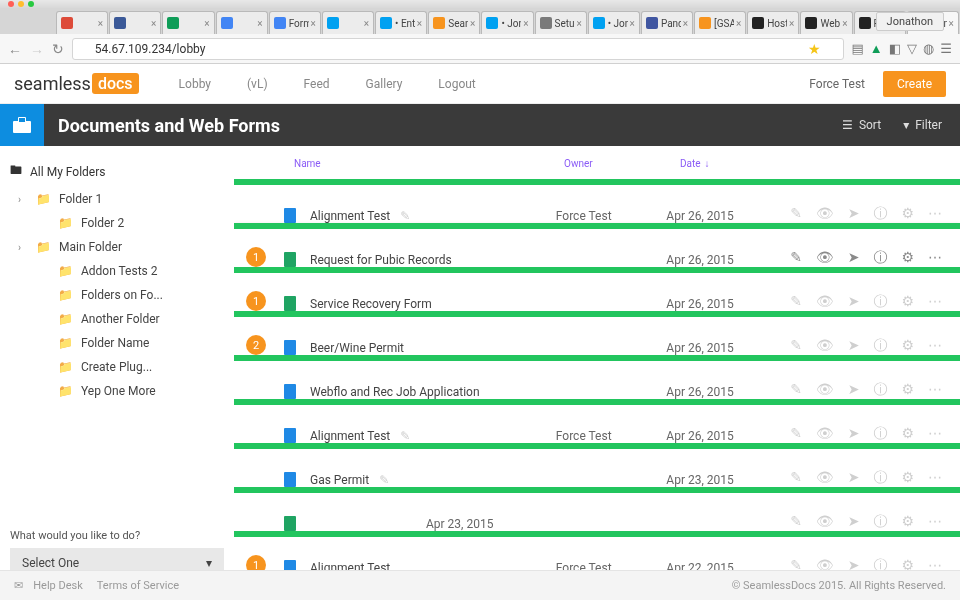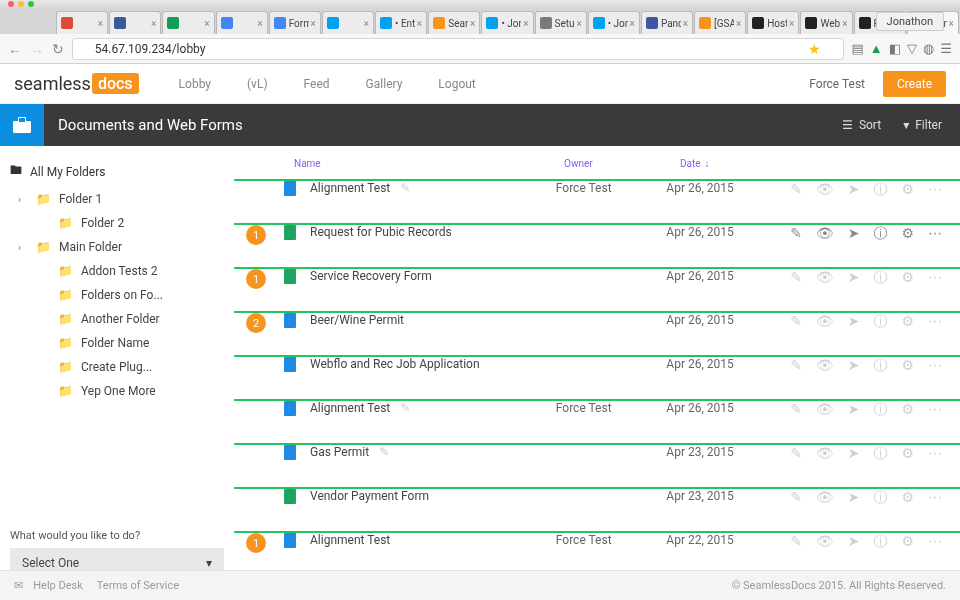--- a/index.html
+++ b/index.html
@@ -30,21 +30,21 @@
 .logo{font-size:18px;font-weight:400;color:#333;display:flex;align-items:flex-end}
 .logo .docs-badge{background:#f7941e;color:#fff;padding:1px 6px;border-radius:3px;margin-left:1px;font-weight:500;font-size:16px}
 .app-nav{display:flex;margin-left:40px;gap:36px;font-size:12px;color:#888}
 .app-nav div{cursor:pointer}
 .app-header .right{margin-left:auto;display:flex;align-items:center;gap:18px}
 .force-test{font-size:12px;color:#666;cursor:pointer}
 .create-btn{background:#f7941e;color:#fff;font-size:12px;padding:6px 14px;border-radius:2px;cursor:pointer}
 
 .subheader{height:42px;background:#3a3a3a;color:#fff;display:flex;align-items:center;padding-right:18px}
 .subheader .icon-box{width:44px;height:42px;background:#0d8de0;display:flex;align-items:center;justify-content:center;margin-right:14px}
-.subheader .title{font-size:15px;font-weight:400}
+.subheader .title{font-size:18px;font-weight:700}
 .subheader .tools{margin-left:auto;display:flex;gap:22px;font-size:12px;color:#ddd}
 .subheader .tools div{display:flex;align-items:center;gap:6px;cursor:pointer}
 
 .main{display:flex;height:calc(600px - 8px - 26px - 30px - 40px - 42px - 30px);overflow:hidden}
 .sidebar{width:234px;padding:10px 10px 0 10px;overflow-y:auto}
 .sb-root{display:flex;align-items:center;gap:8px;font-size:12px;color:#333;padding:5px 0}
 .sb-row{display:flex;align-items:center;gap:8px;font-size:12px;color:#444;padding:5px 0 5px 8px;cursor:pointer}
 .sb-row.child{padding-left:30px}
 .sb-row .chev{width:10px;color:#888;font-size:10px}
 .sb-row .fold{color:#666}
@@ -52,21 +52,21 @@
 .sb-bottom{position:absolute;bottom:22px;left:10px;width:214px}
 .sb-bottom .q{font-size:11px;color:#555;margin-bottom:6px}
 .sb-select{background:#e8e8e8;border:none;height:30px;display:flex;align-items:center;justify-content:space-between;padding:0 12px;font-size:12px;color:#444;cursor:pointer}
 
 .content{flex:1;overflow-y:auto;position:relative}
 .col-headers{display:flex;padding:12px 12px 10px 60px;font-size:10px;color:#8b5cf6}
 .col-name{width:270px}
 .col-owner{width:116px}
 .col-date{display:flex;align-items:center;gap:4px}
 .rows{}
-.row{display:flex;align-items:flex-start;height:44px;border-top:2px solid #22c55e;padding-left:12px;font-size:12px;color:#444;position:relative}
+.row{display:flex;align-items:flex-end;height:44px;border-top:6px solid #22c55e;padding-left:12px;font-size:12px;color:#444;position:relative}
 .row.hover{background:#fff;box-shadow:0 1px 4px rgba(0,0,0,.12)}
 .badge{width:20px;height:20px;border-radius:50%;background:#f7941e;color:#fff;font-size:11px;display:flex;align-items:center;justify-content:center;margin-right:8px;flex-shrink:0}
 .badge.none{background:transparent}
 .doc-ico{width:12px;height:15px;margin-right:14px;margin-left:10px;flex-shrink:0;border-radius:1px}
 .doc-ico.blue{background:#1f89e5}
 .doc-ico.green{background:#1fa463}
 .row .name{width:258px;display:flex;align-items:center;gap:10px}
 .row .owner{width:116px;color:#666}
 .row .date{width:130px;color:#666}
 .row .pencil-sm{color:#ccc;font-size:12px}
@@ -425,23 +425,20 @@
             <span>👁</span>
             <span>➤</span>
             <span>ⓘ</span>
             <span>⚙</span>
             <span>⋯</span>
           </div>
         </div>
         <div class="row">
           <div class="badge none"></div>
           <div class="doc-ico green"></div>
-          <div class="name">
-            <span>Vendor Payment Form</span>
-          </div>
           <div class="owner"></div>
           <div class="date">Apr 23, 2015</div>
           <div class="row-actions">
             <span>✎</span>
             <span>👁</span>
             <span>➤</span>
             <span>ⓘ</span>
             <span>⚙</span>
             <span>⋯</span>
           </div>

